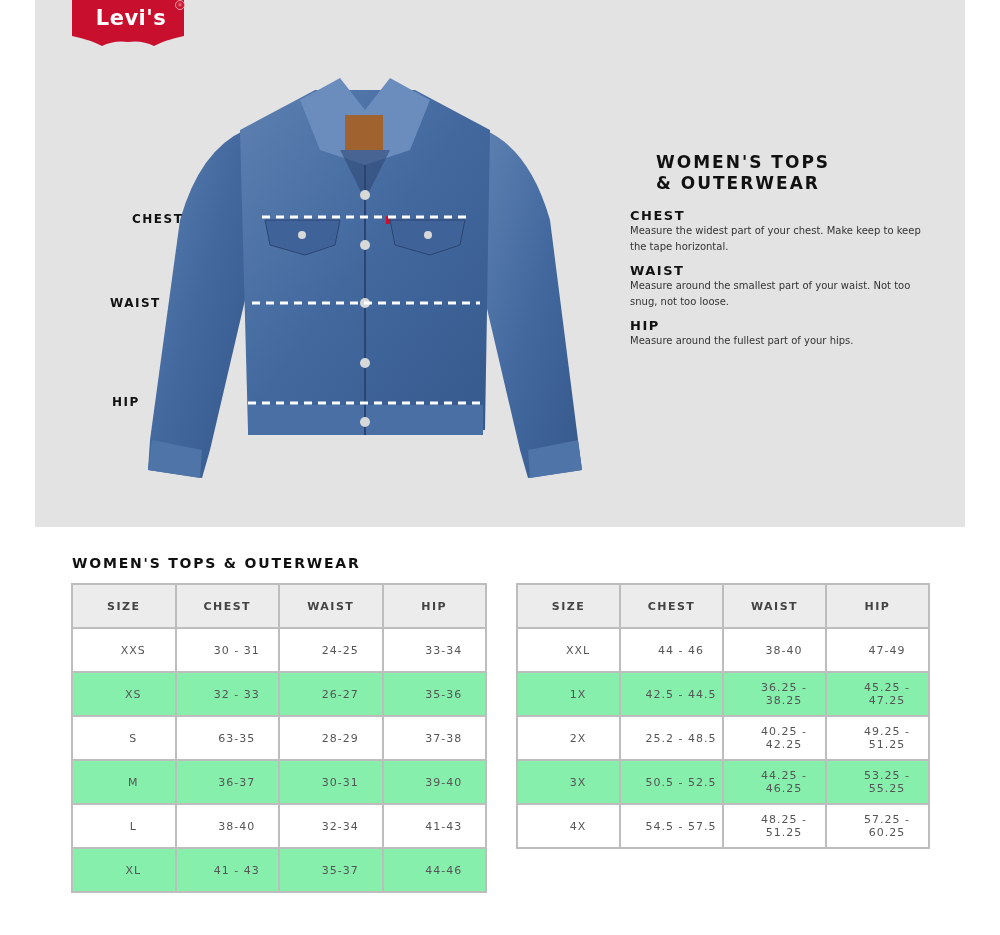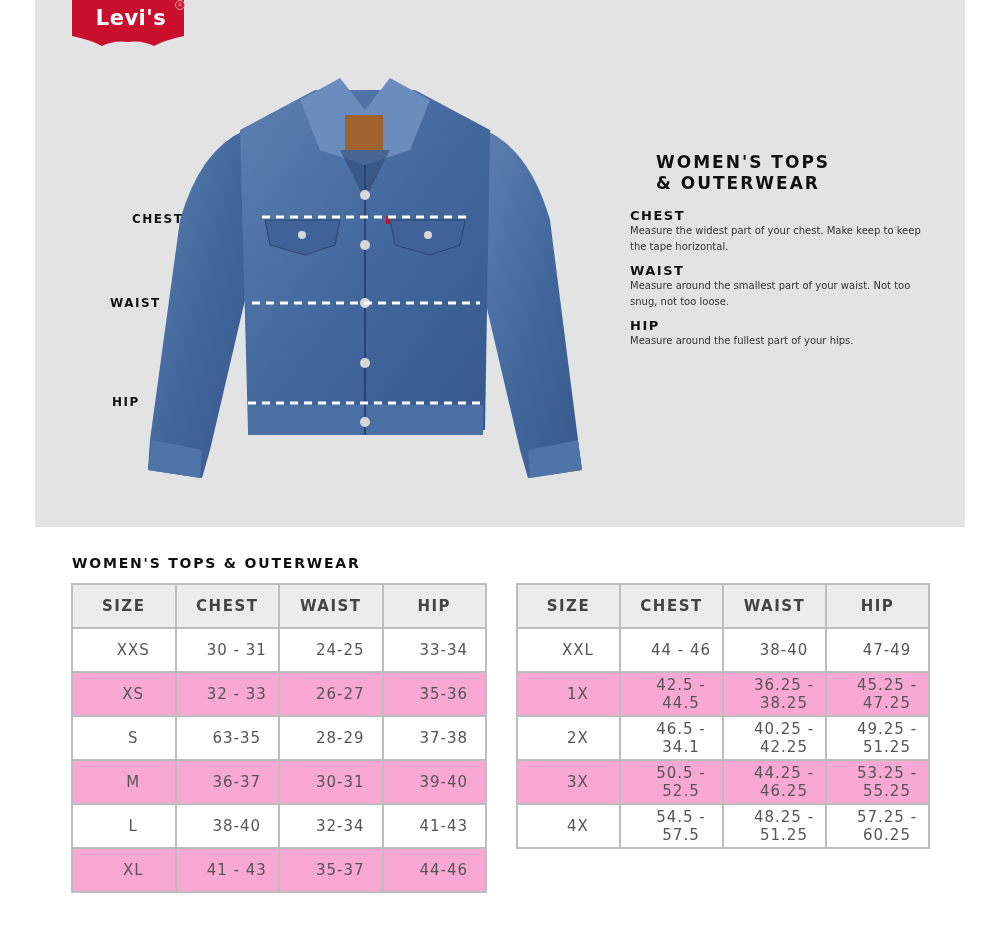--- a/index.html
+++ b/index.html
@@ -40,24 +40,24 @@
   .table-title {
     position: absolute; left: 72px; top: 555px; font-size: 14px; font-weight: bold;
     letter-spacing: 1.8px; color: #111;
   }
   table.size {
     position: absolute; border-collapse: collapse; border: 2px solid #bdbdbd;
     table-layout: fixed;
   }
   table.size td, table.size th {
     border: 2px solid #bdbdbd; height: 44px; text-align: center;
-    font-size: 15px; color: #555; font-weight: normal; letter-spacing: 1px;
+    font-size: 11px; color: #555; font-weight: normal; letter-spacing: 1px;
   }
   table.size th { background: #ececec; color: #444; font-weight: bold; letter-spacing: 1.5px;}
-  table.size tr.alt td { background: #f9a8d4; }
+  table.size tr.alt td { background: #86efac; }
   table.size tr td { background: #ffffff; padding-left: 19px; }
   #t-left { left: 71px; top: 583px; width: 416px; }
   #t-right { left: 516px; top: 583px; width: 414px; }
 </style>
 </head>
 <body>
 
 <div class="panel"></div>
 
 <div class="logo">
@@ -196,21 +196,21 @@
       <td>47-49</td>
     </tr>
     <tr class="alt">
       <td>1X</td>
       <td>42.5 - 44.5</td>
       <td>36.25 - 38.25</td>
       <td>45.25 - 47.25</td>
     </tr>
     <tr>
       <td>2X</td>
-      <td>46.5 - 34.1</td>
+      <td>25.2 - 48.5</td>
       <td>40.25 - 42.25</td>
       <td>49.25 - 51.25</td>
     </tr>
     <tr class="alt">
       <td>3X</td>
       <td>50.5 - 52.5</td>
       <td>44.25 - 46.25</td>
       <td>53.25 - 55.25</td>
     </tr>
     <tr>

